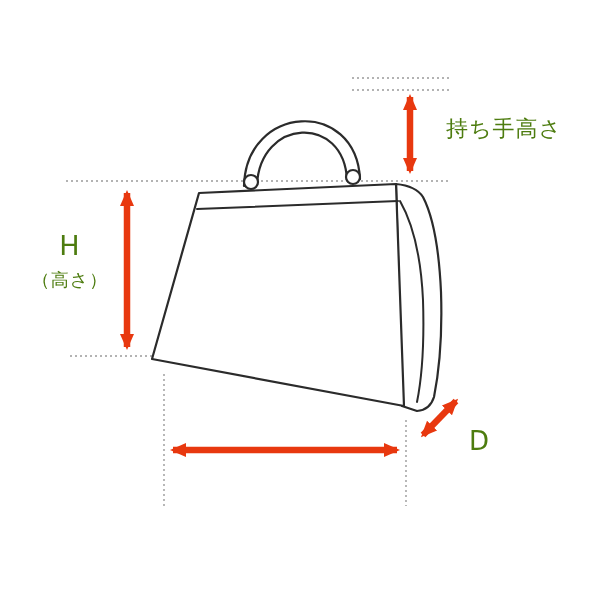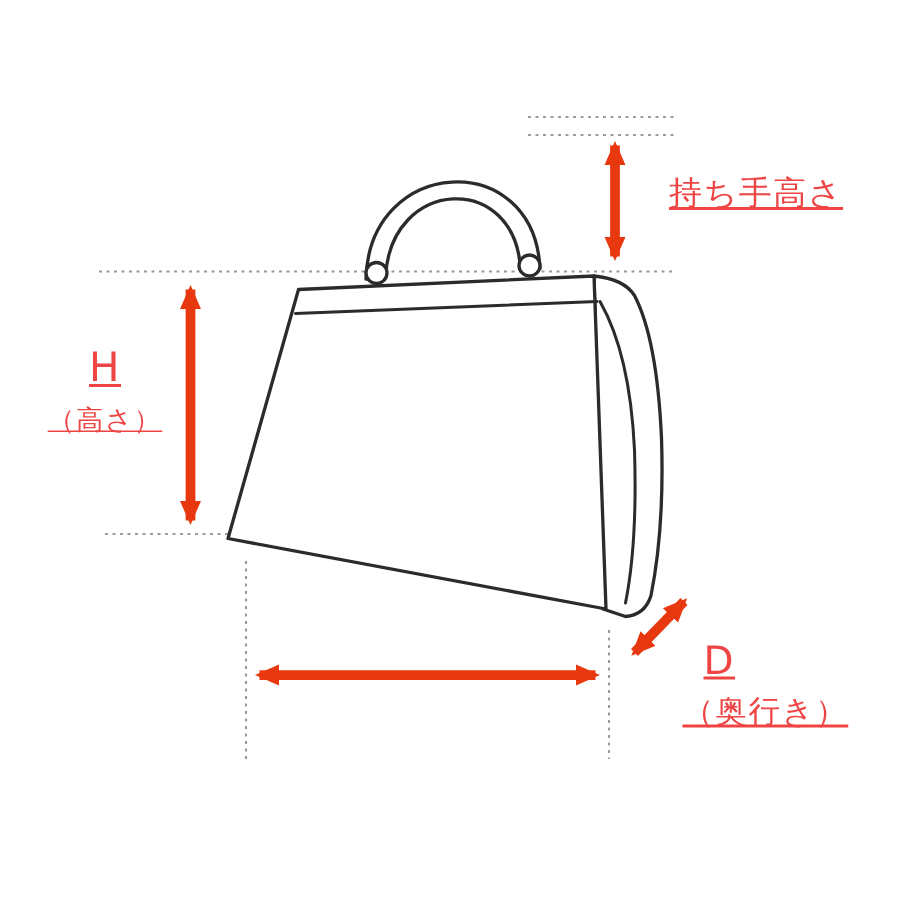--- a/index.html
+++ b/index.html
@@ -41,26 +41,25 @@
     stroke-linecap:round;
   }
   .dim-arrow{
     stroke:var(--accent);
     stroke-width:6.5;
     fill:none;
   }
   .arrowhead{fill:var(--accent);}
   .label{
     position:absolute;
-    color:#ef4444;
+    color:#4d7c0f;
     font-size:22px;
     font-weight:500;
     letter-spacing:1px;
     white-space:nowrap;
-    text-decoration:underline;
   }
   .label.center{text-align:center;white-space:normal;}
 </style>
 </head>
 <body>
 
 <div class="canvas">
 
   <svg width="600" height="600" viewBox="0 0 600 600">
     <defs>
@@ -102,15 +101,14 @@
     </g>
   </svg>
 
   <div class="label" style="left:446px; top:114px; font-size:22px;">持ち手高さ</div>
 
   <div class="label center" style="left:30px; top:230px; width:80px; font-size:27px;">H</div>
   <div class="label center" style="left:12px; top:268px; width:116px; font-size:18px;">（高さ）</div>
 
 
   <div class="label" style="left:469px; top:426px; font-size:26px;">D</div>
-  <div class="label" style="left:455px; top:460px; font-size:21px;">（奥行き）</div>
 
 </div>
 
 </body></html>

